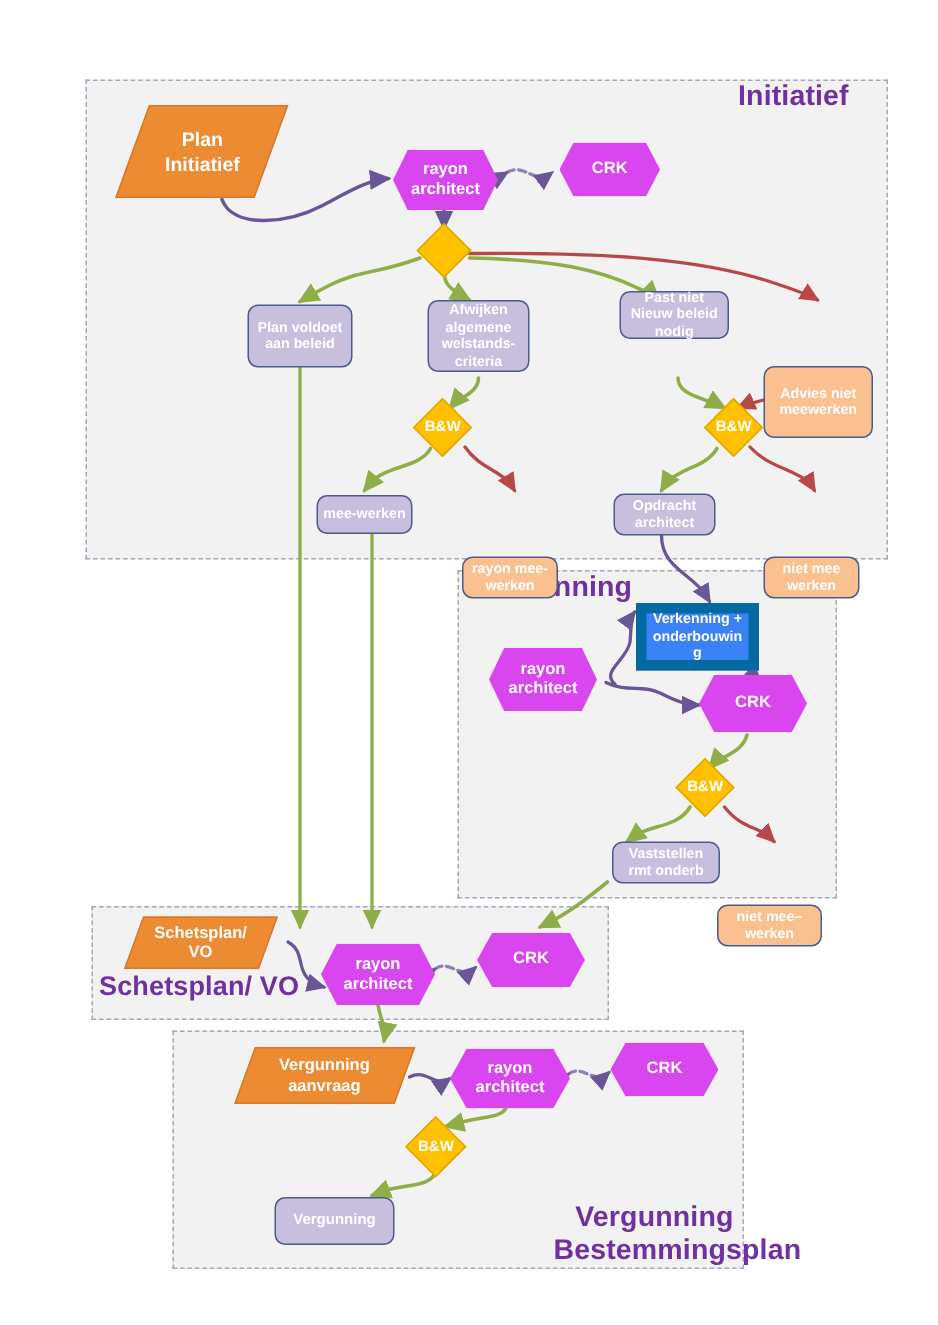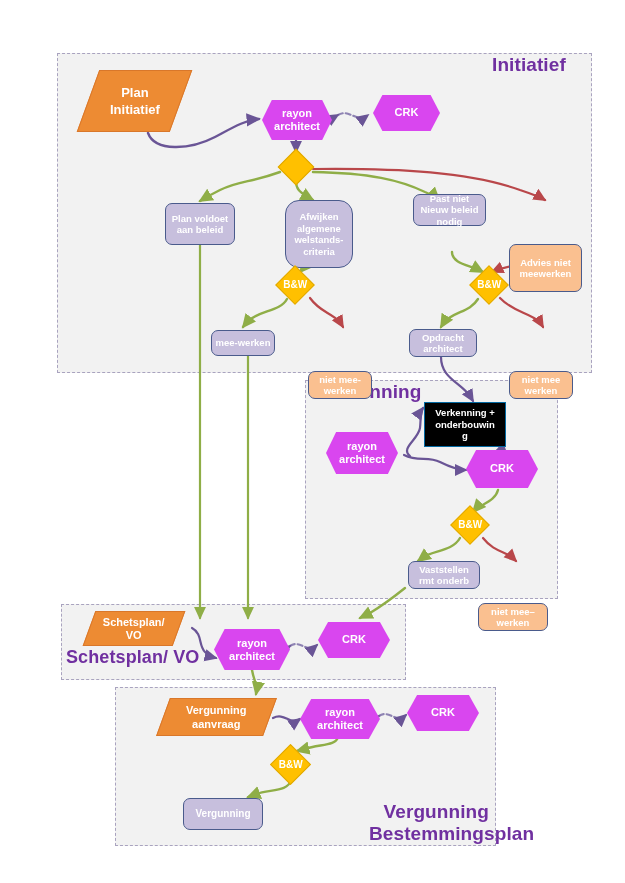--- a/index.html
+++ b/index.html
@@ -176,21 +176,21 @@
 
   <div class="node hex" style="left:373px;top:95px;width:67px;height:36px;font-size:11px;">CRK</div>
 
   <div class="node diamond" style="left:283px;top:154px;width:26px;height:26px;">
     <span></span>
   </div>
 
   <div class="node box-lilac" style="left:165px;top:203px;width:70px;height:42px;">Plan voldoet
 aan beleid</div>
 
-  <div class="node box-lilac" style="left:285px;top:200px;width:68px;height:68px;border-radius:14px;">Afwijken
+  <div class="node box-lilac" style="left:285px;top:200px;width:68px;height:48px;">Afwijken
 algemene
 welstands-
 criteria</div>
 
   <div class="node box-lilac" style="left:413px;top:194px;width:73px;height:32px;">Past niet
 Nieuw beleid
 nodig</div>
 
   <div class="node box-orange" style="left:509px;top:202px;width:73px;height:48px;">Advies niet
 meewerken</div>
@@ -198,30 +198,30 @@
   <div class="node diamond" style="left:281px;top:271px;width:28px;height:28px;">
     <span>B&amp;W</span>
   </div>
 
   <div class="node diamond" style="left:475px;top:271px;width:28px;height:28px;">
     <span>B&amp;W</span>
   </div>
 
   <div class="node box-lilac" style="left:211px;top:330px;width:64px;height:26px;">mee-werken</div>
 
-  <div class="node box-orange" style="left:308px;top:329px;width:64px;height:28px;">niet mee-
+  <div class="node box-orange" style="left:308px;top:329px;width:64px;height:28px;">rayon mee-
 werken</div>
 
   <div class="node box-lilac" style="left:409px;top:329px;width:68px;height:28px;">Opdracht
 architect</div>
 
   <div class="node box-orange" style="left:509px;top:329px;width:64px;height:28px;">niet mee
 werken</div>
 
-  <div class="node" style="left:424px;top:402px;width:82px;height:45px;background:#000000;border:1px solid #0369a1;">Verkenning +
+  <div class="node" style="left:424px;top:402px;width:82px;height:45px;background:#3b82f6;border:7px solid #0369a1;">Verkenning +
 onderbouwin
 g</div>
 
   <div class="node hex" style="left:326px;top:432px;width:72px;height:42px;font-size:11px;line-height:13px;">rayon
 architect</div>
 
   <div class="node hex" style="left:466px;top:450px;width:72px;height:38px;font-size:11px;">CRK</div>
 
   <div class="node diamond" style="left:456px;top:511px;width:28px;height:28px;">
     <span>B&amp;W</span>

